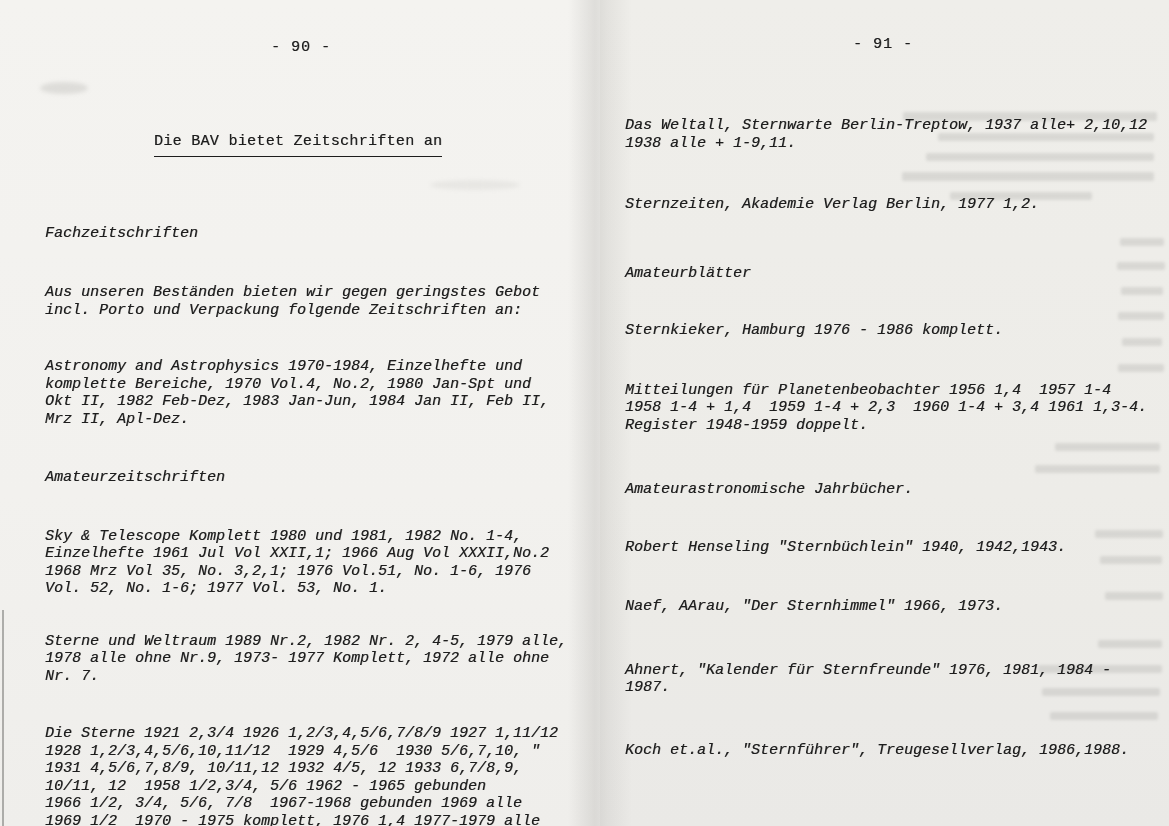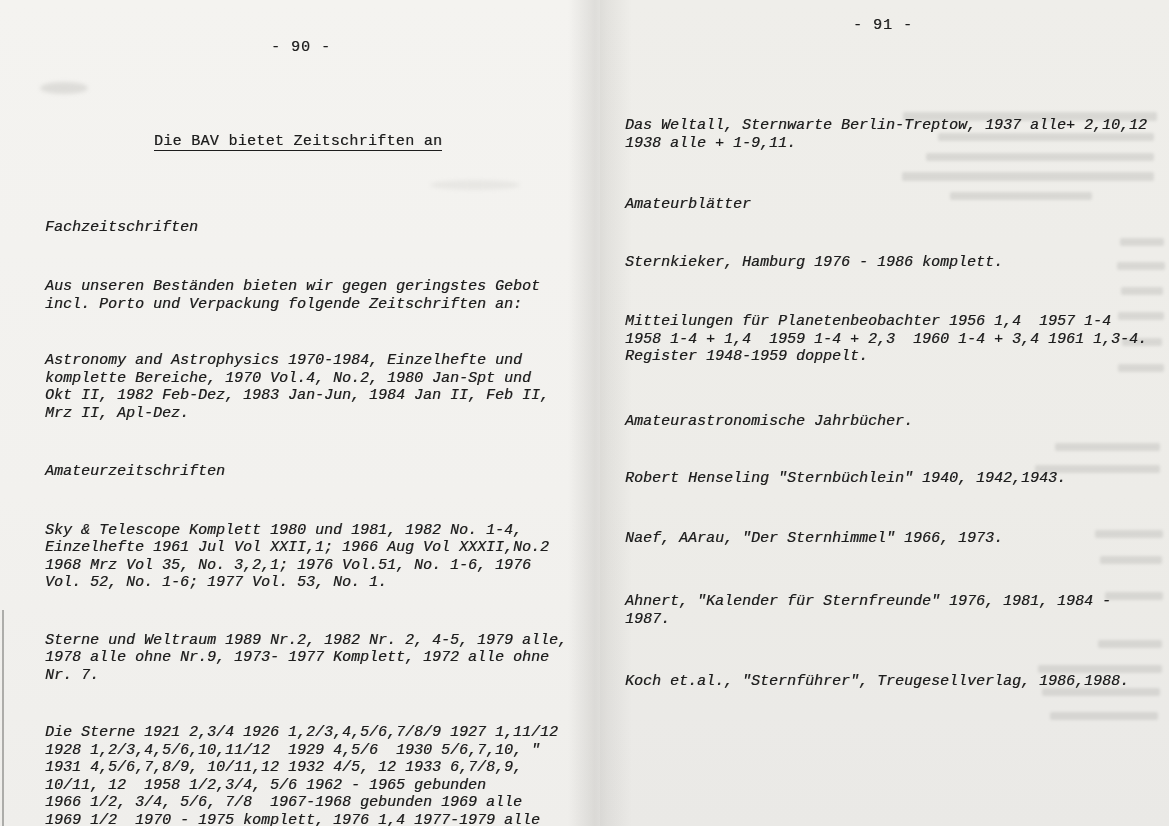--- a/index.html
+++ b/index.html
@@ -21,31 +21,31 @@
   }
   .edge-line {
     position:absolute; left:2px; top:610px; width:2px; height:216px;
     background:rgba(90,90,88,0.45);
   }
   .page-number {
     position:absolute; font-size:15px; letter-spacing:1px; white-space:pre;
     text-shadow:0.4px 0 0 rgba(25,25,25,0.55);
   }
   .pn-left { left:271px; top:39px; }
-  .pn-right { left:853px; top:17px; }
+  .pn-right { left:853px; top:36px; }
   .col {
     position:absolute; font-size:15px; line-height:17.5px; white-space:pre-wrap;
     text-shadow:0.4px 0 0 rgba(25,25,25,0.55);
   }
   .col-left  { left:45px;  top:80px; width:558px; }
   .col-right { left:625px; top:82px; width:540px; }
   .block { white-space:pre-wrap;font-style:italic; }
   .title-wrap { margin-left:55px; margin-bottom:15px; }
   .doc-title {
-    display:inline-block; border-bottom:1.6px solid #1d1d1d; padding-bottom:0;
+    display:inline-block; border-bottom:1.6px solid #1d1d1d; padding-bottom:6px;
     letter-spacing:0.3px;
   }
   .bleed {
     position:absolute; background:#8d8d8a; opacity:0.22; filter:blur(1.5px);
     border-radius:2px; pointer-events:none;
   }
   .smudge {
     position:absolute; background:#b5b4b0; opacity:0.35; filter:blur(2px);
     border-radius:50%; pointer-events:none;
   }
@@ -90,21 +90,21 @@
       <span class="doc-title">Die BAV bietet Zeitschriften an</span>
     </div>
     <div class="block" style="margin-bottom:7px">Fachzeitschriften</div>
     <div class="block" style="margin-bottom:4px">Aus unseren Beständen bieten wir gegen geringstes Gebot
 incl. Porto und Verpackung folgende Zeitschriften an:</div>
     <div class="block" style="margin-bottom:6px">Astronomy and Astrophysics 1970-1984, Einzelhefte und
 komplette Bereiche, 1970 Vol.4, No.2, 1980 Jan-Spt und
 Okt II, 1982 Feb-Dez, 1983 Jan-Jun, 1984 Jan II, Feb II,
 Mrz II, Apl-Dez.</div>
     <div class="block" style="margin-bottom:6px">Amateurzeitschriften</div>
-    <div class="block" style="margin-bottom:5px">Sky &amp; Telescope Komplett 1980 und 1981, 1982 No. 1-4,
+    <div class="block" style="">Sky &amp; Telescope Komplett 1980 und 1981, 1982 No. 1-4,
 Einzelhefte 1961 Jul Vol XXII,1; 1966 Aug Vol XXXII,No.2
 1968 Mrz Vol 35, No. 3,2,1; 1976 Vol.51, No. 1-6, 1976
 Vol. 52, No. 1-6; 1977 Vol. 53, No. 1.</div>
     <div class="block" style="margin-bottom:5px">Sterne und Weltraum 1989 Nr.2, 1982 Nr. 2, 4-5, 1979 alle,
 1978 alle ohne Nr.9, 1973- 1977 Komplett, 1972 alle ohne
 Nr. 7.</div>
     <div class="block" style="margin-bottom:5px">Die Sterne 1921 2,3/4 1926 1,2/3,4,5/6,7/8/9 1927 1,11/12
 1928 1,2/3,4,5/6,10,11/12  1929 4,5/6  1930 5/6,7,10, "
 1931 4,5/6,7,8/9, 10/11,12 1932 4/5, 12 1933 6,7/8,9,
 10/11, 12  1958 1/2,3/4, 5/6 1962 - 1965 gebunden
@@ -115,20 +115,21 @@
     
     
     
     
     
   </div>
 
   <div class="col col-right">
     <div class="block" style="margin-bottom:9px">Das Weltall, Sternwarte Berlin-Treptow, 1937 alle+ 2,10,12
 1938 alle + 1-9,11.</div>
+    <div class="block" style="margin-bottom:16px">Sternzeiten, Akademie Verlag Berlin, 1977 1,2.</div>
     <div class="block" style="margin-bottom:5px">Amateurblätter</div>
     <div class="block" style="margin-bottom:7px">Sternkieker, Hamburg 1976 - 1986 komplett.</div>
     <div class="block" style="margin-bottom:12px">Mitteilungen für Planetenbeobachter 1956 1,4  1957 1-4
 1958 1-4 + 1,4  1959 1-4 + 2,3  1960 1-4 + 3,4 1961 1,3-4.
 Register 1948-1959 doppelt.</div>
     <div class="block" style="margin-bottom:5px">Amateurastronomische Jahrbücher.</div>
     <div class="block" style="margin-bottom:7px">Robert Henseling "Sternbüchlein" 1940, 1942,1943.</div>
     <div class="block" style="margin-bottom:11px">Naef, AArau, "Der Sternhimmel" 1966, 1973.</div>
     <div class="block" style="margin-bottom:10px">Ahnert, "Kalender für Sternfreunde" 1976, 1981, 1984 -
 1987.</div>

